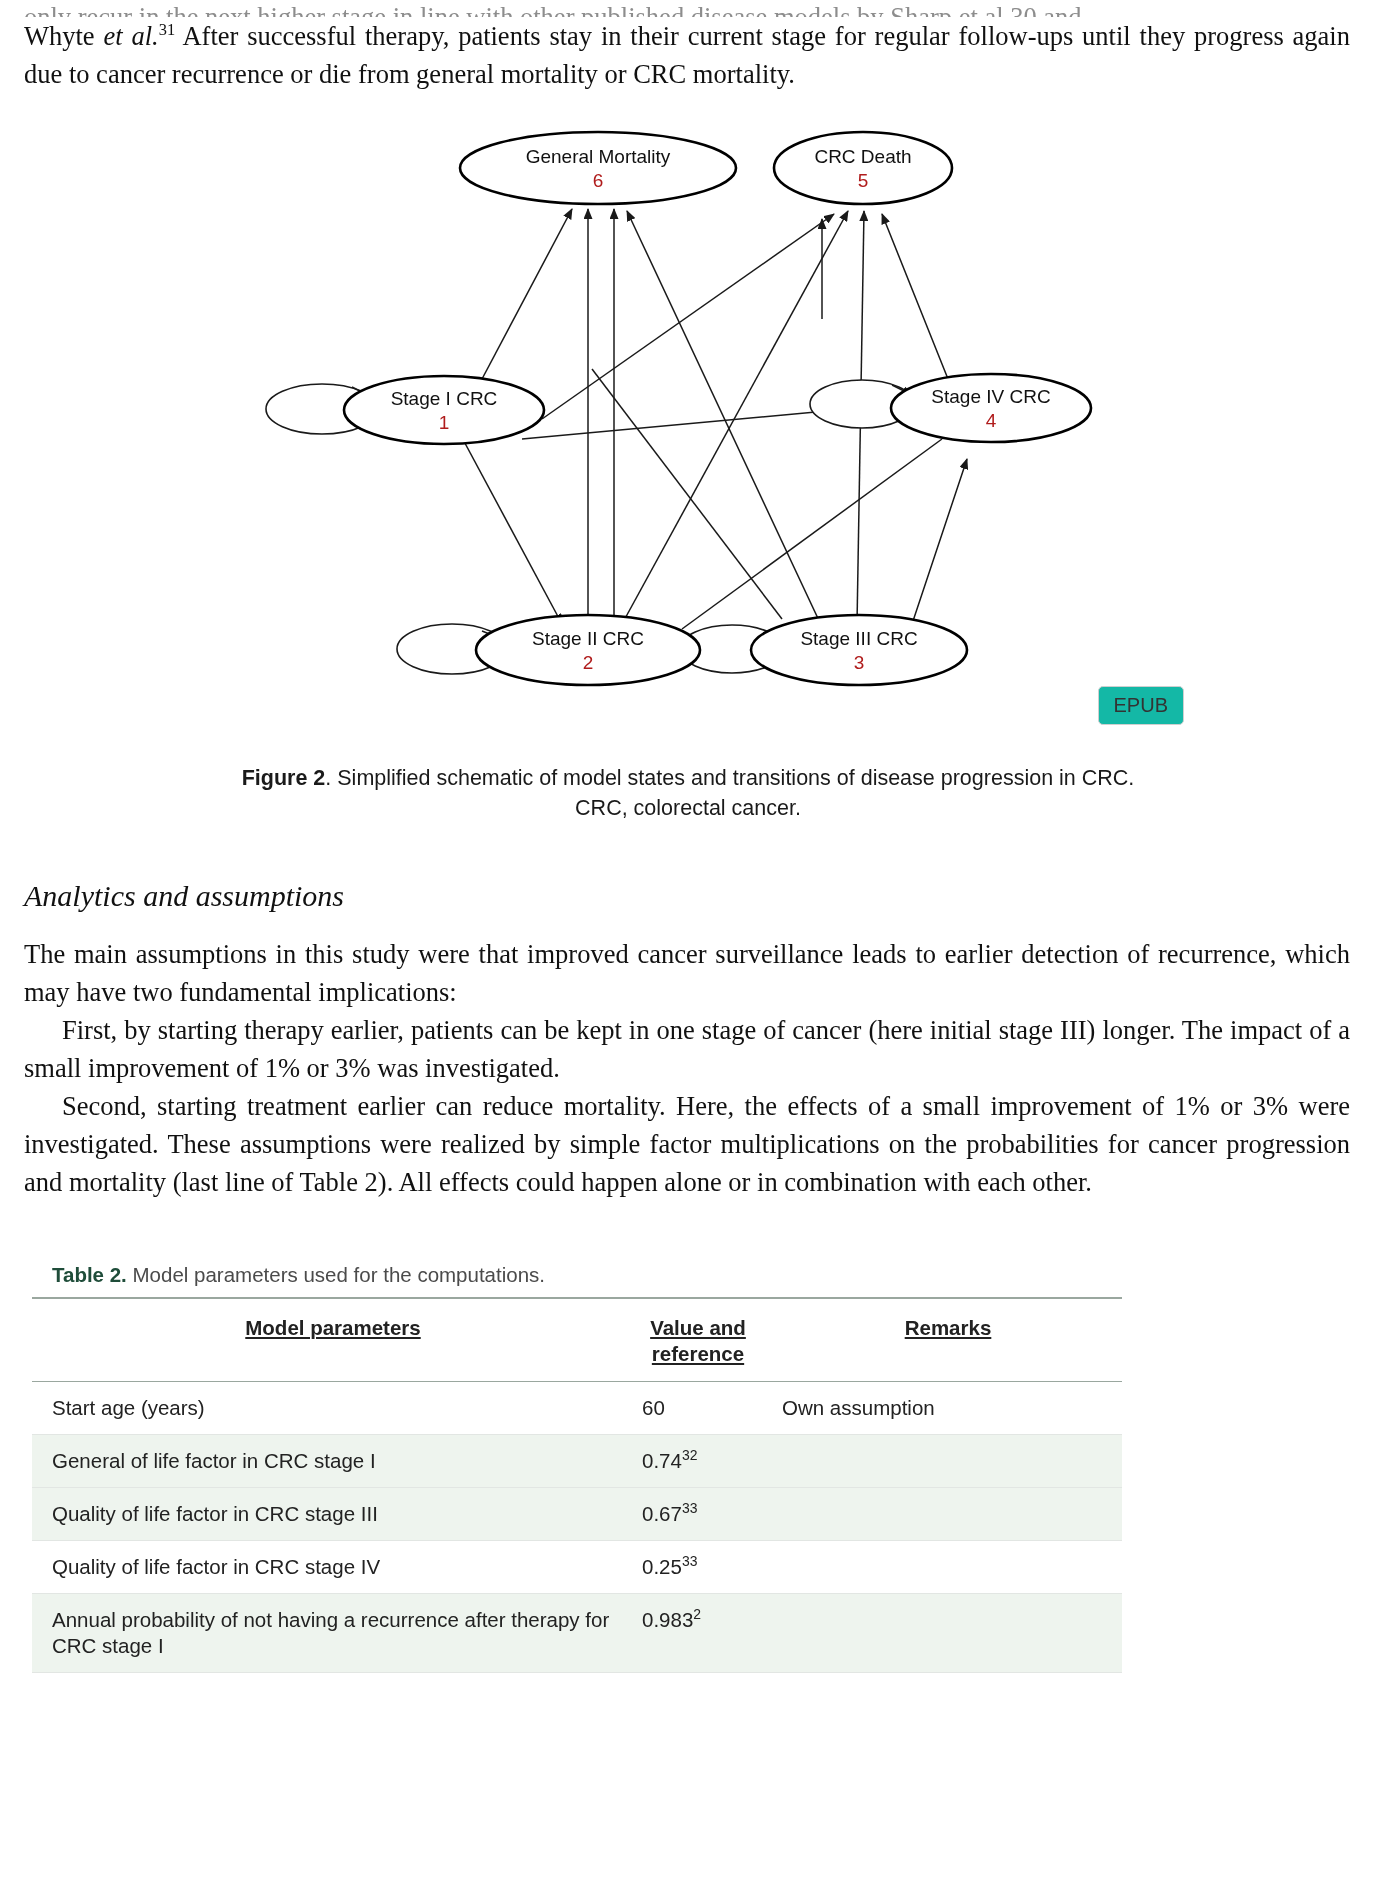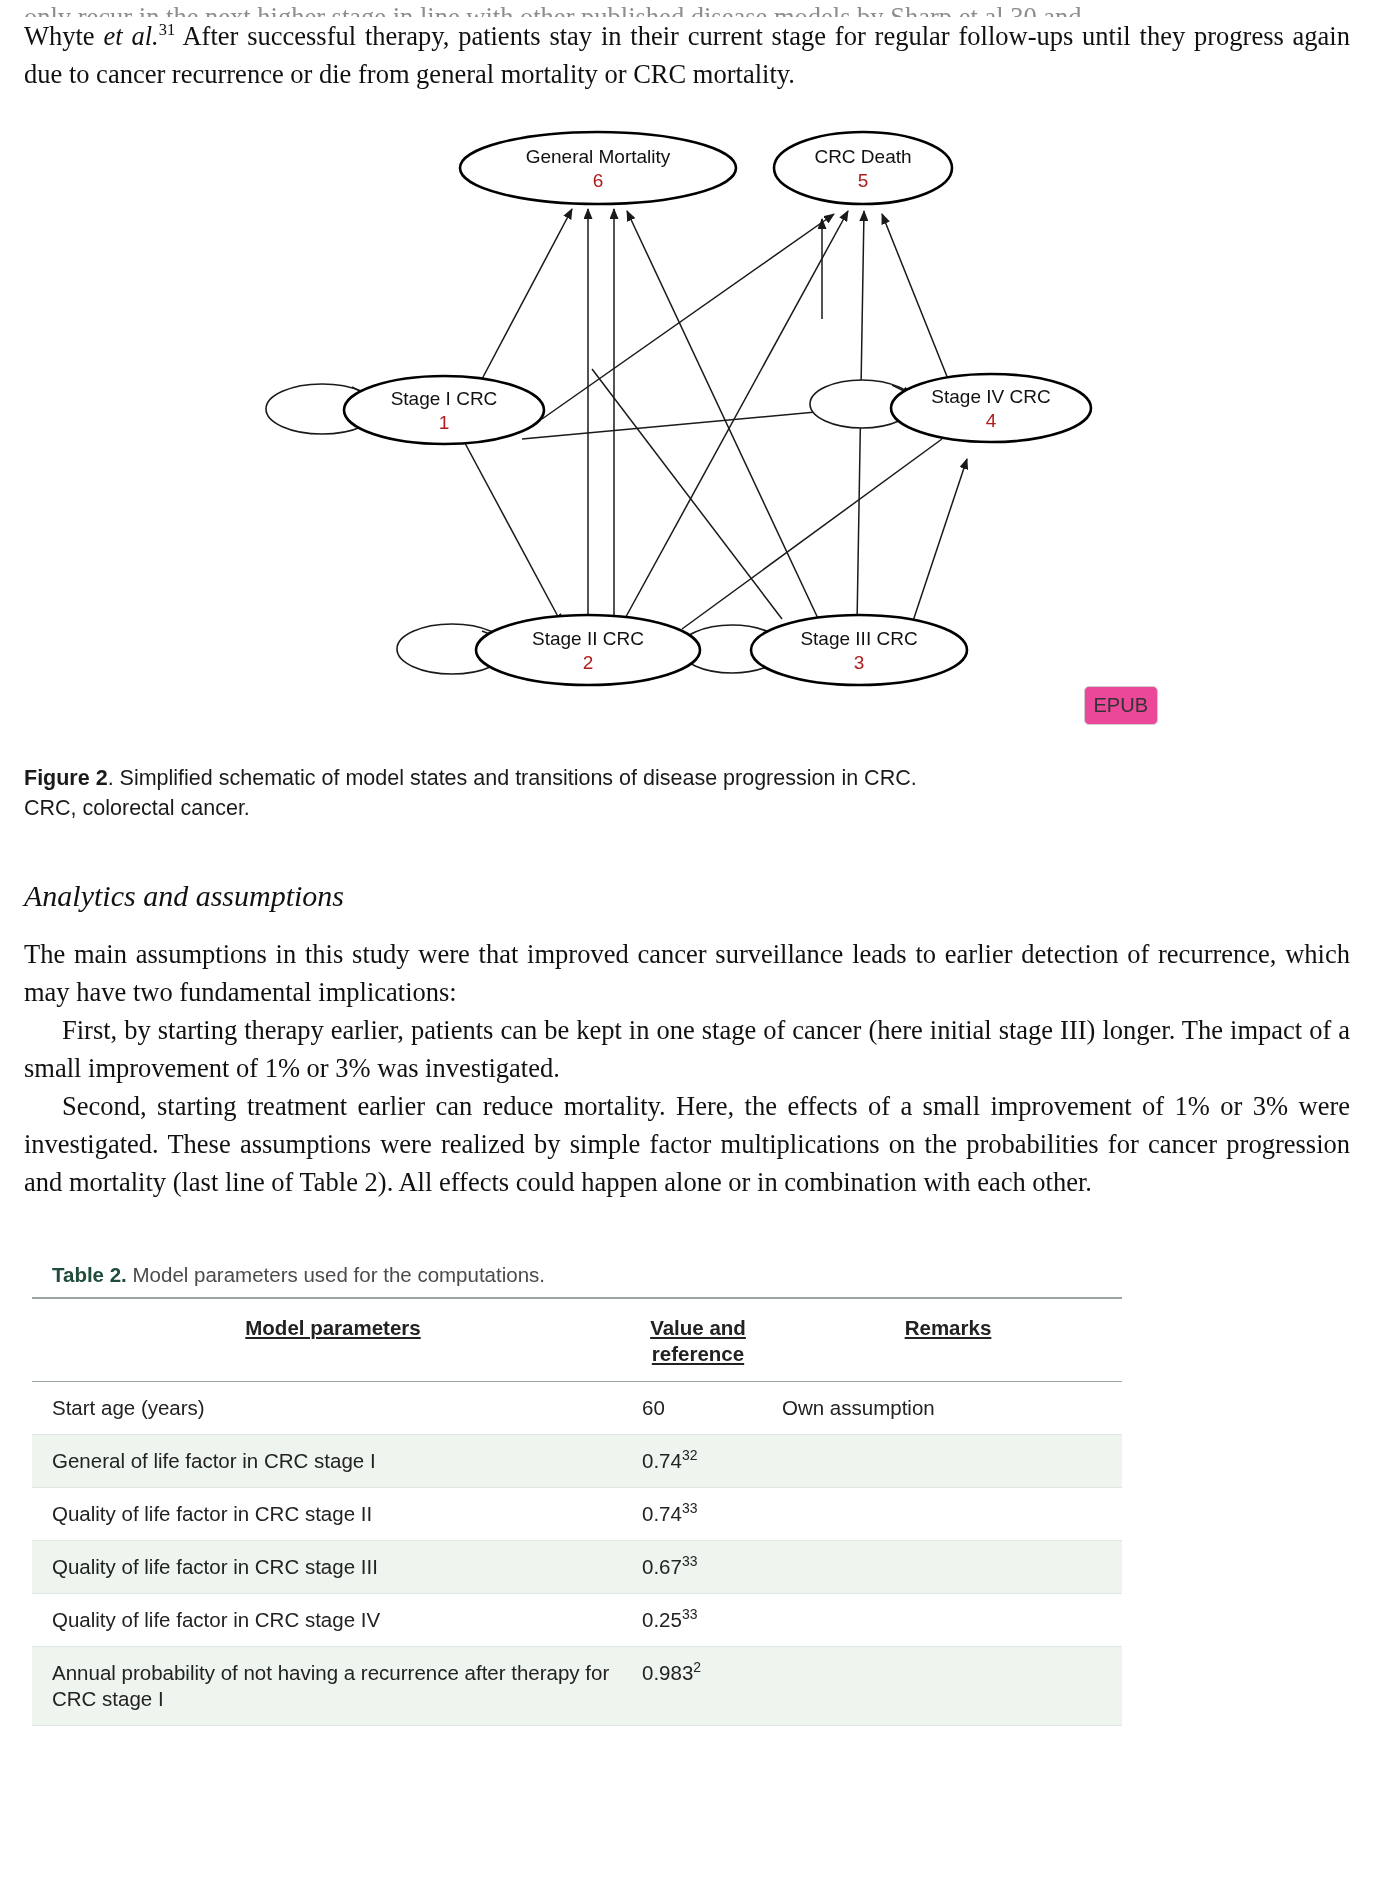--- a/index.html
+++ b/index.html
@@ -53,38 +53,39 @@
     position: relative;
     margin-top: 26px;
     height: 600px;
   }
   svg.diagram {
     display: block;
     margin: 0 auto;
   }
   .epub-badge {
     position: absolute;
-    right: 194px;
+    right: 168px;
     bottom: -6px;
-    background: #ec4899;
+    background: #14b8a6;
     border: 1px solid #cfcfcf;
     border-radius: 5px;
     font-family: "Liberation Sans", sans-serif;
     font-size: 20px;
     color: #333;
-    padding: 7px 9px;
+    padding: 7px 15px;
   }
 
   .fig-caption {
     margin-top: 44px;
     font-family: "Liberation Sans", sans-serif;
     font-size: 21.5px;
     line-height: 30px;
     color: #1a1a1a;
     padding-left: 2px;
+    text-align: center;
   }
   .fig-caption b { font-weight: bold; }
 
   
   h2.section {
     font-family: "Liberation Serif", serif;
     font-style: italic;
     font-weight: normal;
     font-size: 30px;
     margin: 56px 0 22px 2px;
@@ -305,25 +306,20 @@
         <tr>
           <td>Start age (years)</td>
           <td><span>60</span><sup class="ref"></sup></td>
           <td>Own assumption</td>
         </tr>
         <tr class="alt">
           <td>General of life factor in CRC stage I</td>
           <td><span>0.74</span><sup class="ref">32</sup></td>
           <td></td>
         </tr>
-        <tr>
-          <td>Quality of life factor in CRC stage II</td>
-          <td><span>0.74</span><sup class="ref">33</sup></td>
-          <td></td>
-        </tr>
         <tr class="alt">
           <td>Quality of life factor in CRC stage III</td>
           <td><span>0.67</span><sup class="ref">33</sup></td>
           <td></td>
         </tr>
         <tr>
           <td>Quality of life factor in CRC stage IV</td>
           <td><span>0.25</span><sup class="ref">33</sup></td>
           <td></td>
         </tr>

